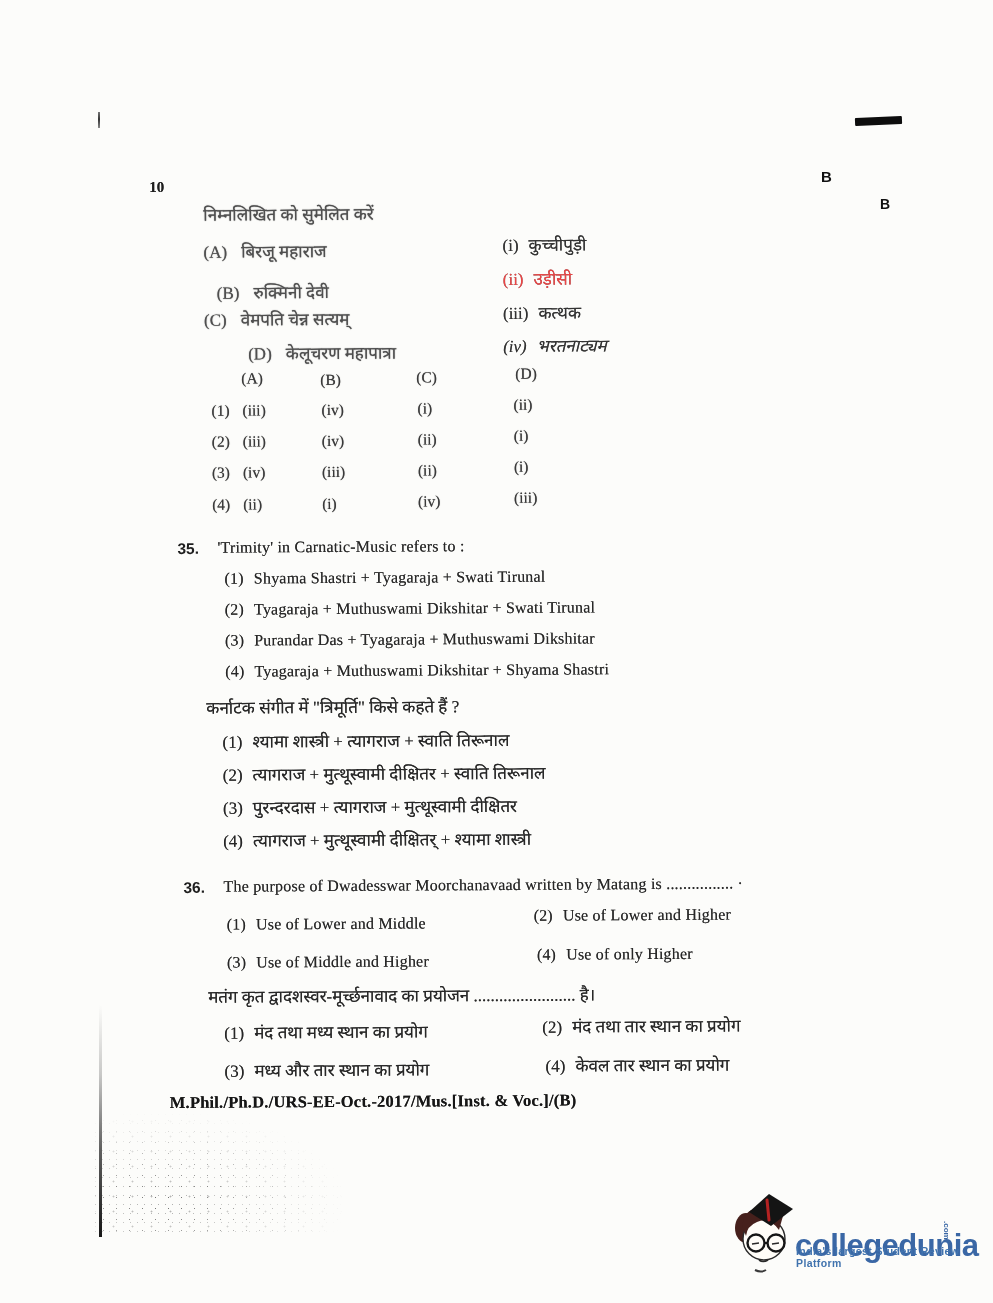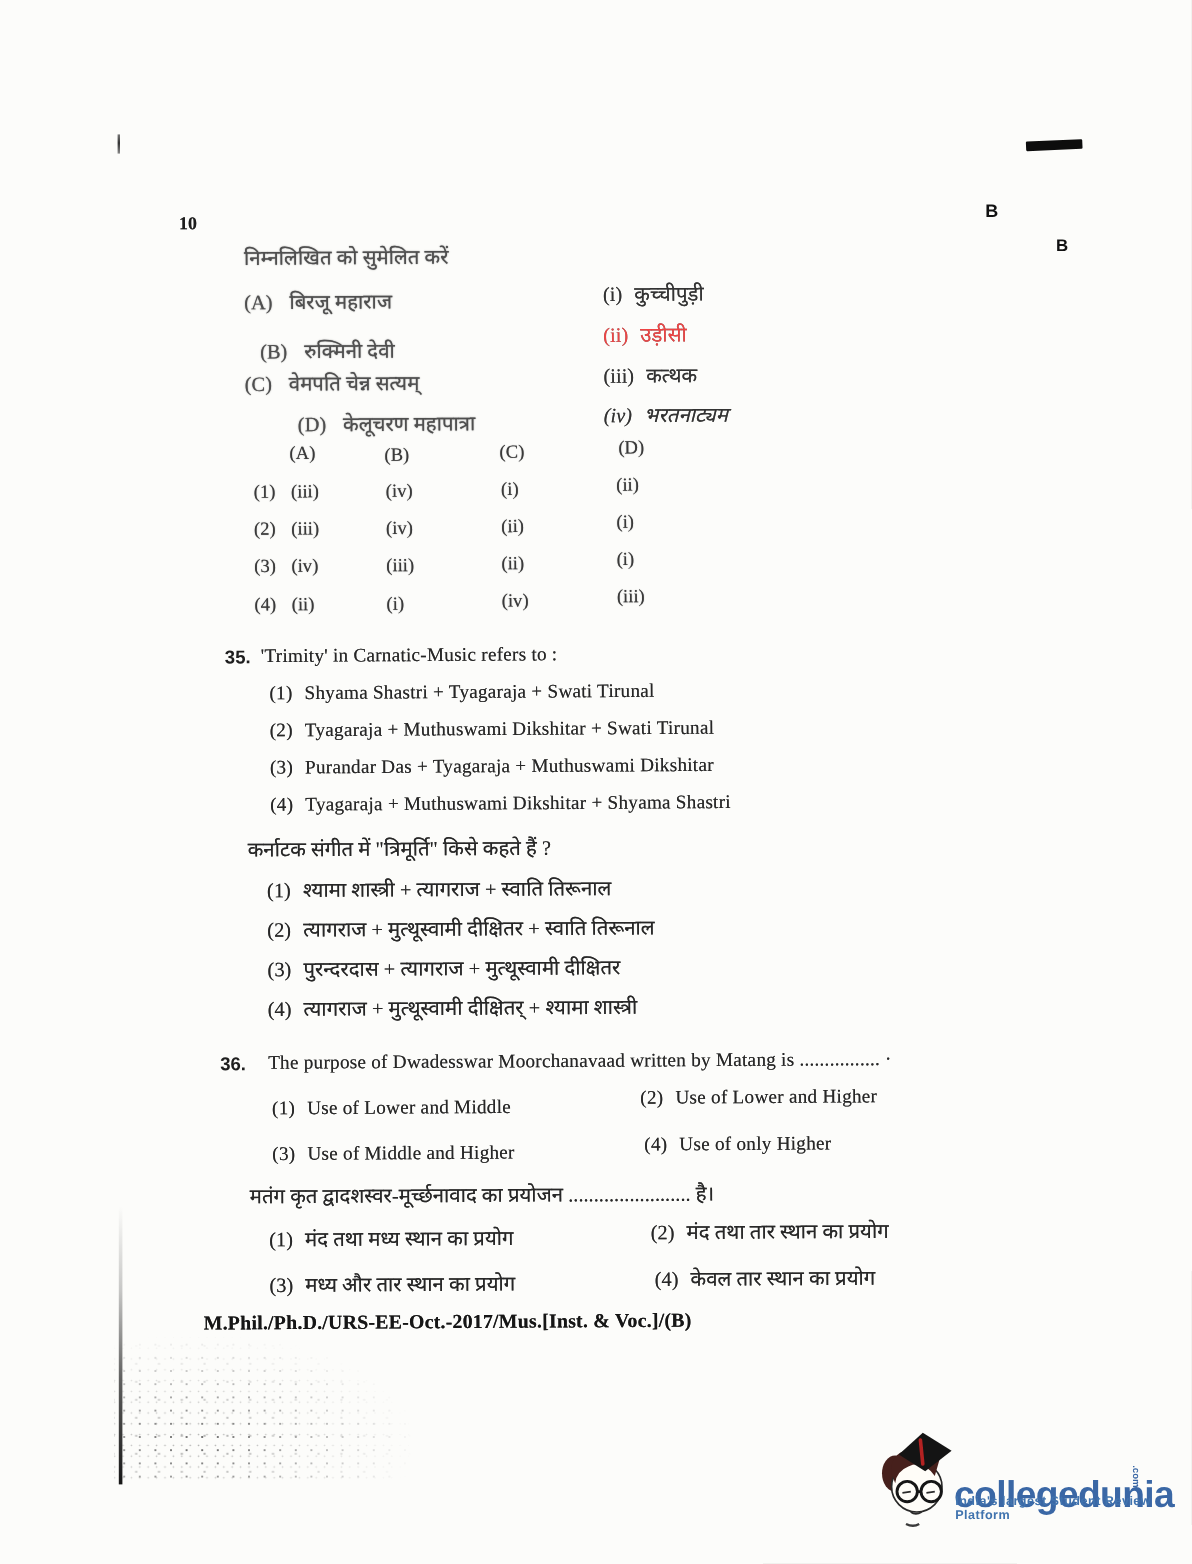--- a/index.html
+++ b/index.html
@@ -110,21 +110,21 @@
       <div class="cell" style="left:515px;top:458px;">(i)</div>
 
       <div class="cell" style="left:213px;top:494px;">(4)</div>
       <div class="cell" style="left:244px;top:494px;">(ii)</div>
       <div class="cell" style="left:323px;top:494px;">(i)</div>
       <div class="cell" style="left:419px;top:492px;">(iv)</div>
       <div class="cell" style="left:515px;top:489px;">(iii)</div>
     </div>
 
     <div>
-      <span class="abs qnum" style="left:178px;top:538px;margin-left:10px;">35.</span>
+      <span class="abs qnum" style="left:178px;top:538px;">35.</span>
       <span class="abs en scan" style="left:218px;top:537px;">'Trimity' in Carnatic-Music refers to :</span>
 
       <div class="abs en scan" style="left:225px;top:568px;"><span class="lbl-sm">(1)</span><span>Shyama Shastri + Tyagaraja + Swati Tirunal</span></div>
       <div class="abs en scan" style="left:225px;top:599px;"><span class="lbl-sm">(2)</span><span>Tyagaraja + Muthuswami Dikshitar + Swati Tirunal</span></div>
       <div class="abs en scan" style="left:225px;top:630px;"><span class="lbl-sm">(3)</span><span>Purandar Das + Tyagaraja + Muthuswami Dikshitar</span></div>
       <div class="abs en scan" style="left:225px;top:661px;"><span class="lbl-sm">(4)</span><span>Tyagaraja + Muthuswami Dikshitar + Shyama Shastri</span></div>
 
       <div class="abs hi scan" style="left:206px;top:697px;">कर्नाटक संगीत में "त्रिमूर्ति" किसे कहते हैं ?</div>
       <div class="abs hi scan" style="left:222px;top:731px;"><span class="lbl-sm">(1)</span><span>श्यामा शास्त्री + त्यागराज + स्वाति तिरूनाल</span></div>
       <div class="abs hi scan" style="left:222px;top:764px;"><span class="lbl-sm">(2)</span><span>त्यागराज + मुत्थूस्वामी दीक्षितर + स्वाति तिरूनाल</span></div>

